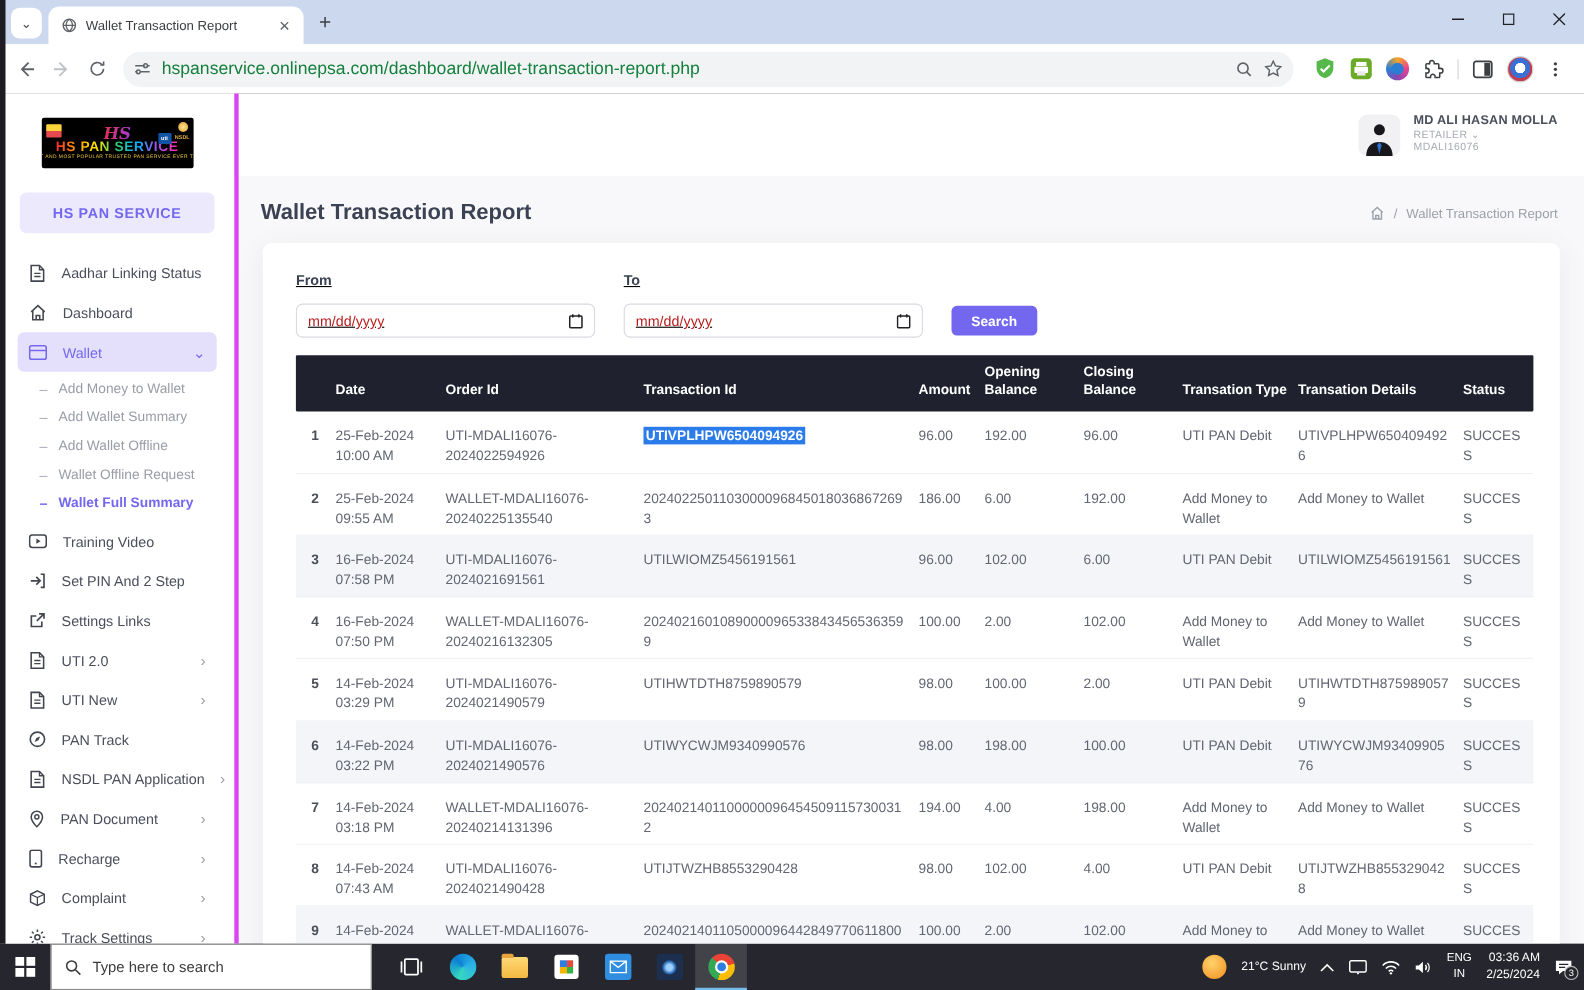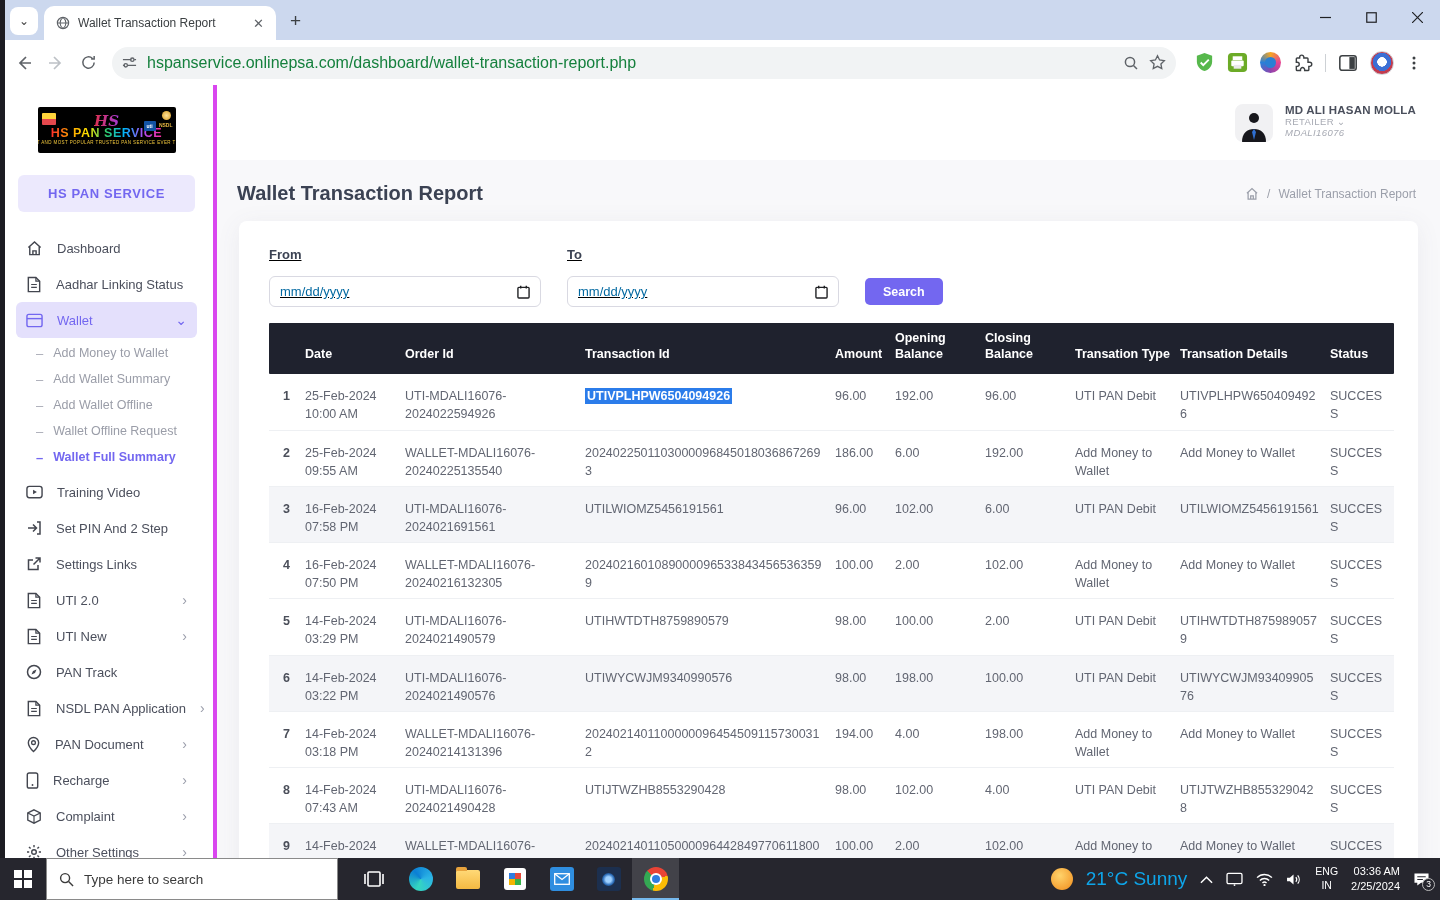--- a/index.html
+++ b/index.html
@@ -56,32 +56,32 @@
   .smi .lbl { font-size:12.5px; color:#9a9da8; font-weight:500; white-space:nowrap; }
   .smi.active .lbl, .smi.active .dash { color:#7367f0; font-weight:700; }
 
   
   .main { flex:1; display:flex; flex-direction:column; overflow:hidden; }
   .topbar { height:75px; background:#fff; display:flex; align-items:center; justify-content:flex-end; padding:0 24px; flex-shrink:0; }
   .userbox { display:flex; gap:12px; }
   .user-avatar { width:38px; height:38px; border-radius:8px; background:#f1f1f3; display:flex; align-items:flex-end; justify-content:center; overflow:hidden; }
   .user-meta .name { font-size:11.5px; font-weight:700; color:#4a4f5c; letter-spacing:.2px; }
   .user-meta .role { font-size:9.5px; color:#a7aab3; letter-spacing:.4px; }
-  .user-meta .uid { font-size:9.5px; color:#a7aab3; letter-spacing:.4px;font-style:italic; }
+  .user-meta .uid { font-size:9.5px; color:#a7aab3; letter-spacing:.4px; }
 
   .content { flex:1; overflow:hidden; position:relative; }
   .page-head { display:flex; align-items:center; justify-content:space-between; padding:22px 24px 16px 20px; }
   .page-title { font-size:20px; font-weight:700; color:#3b4253; }
   .breadcrumb { display:flex; align-items:center; gap:8px; color:#9b9faa; font-size:12px; }
   .card { margin:0 22px; background:#fff; border-radius:8px; box-shadow:0 4px 24px rgba(90,90,120,.08); padding:26px 30px; height:700px; }
   .filters { display:flex; align-items:flex-end; gap:14px; margin-bottom:16px; }
   .fgroup { width:272px; margin-right:12px;text-decoration:underline; }
   .fgroup .flabel { font-size:13px; font-weight:700; color:#3b4253; margin-bottom:14px; }
   .dinput { height:31px; border:1px solid #d9d9e2; border-radius:6px; display:flex; align-items:center; padding:0 10px; justify-content:space-between; background:#fff; }
-  .dinput .ph { font-size:13px; color:#0369a1; }
+  .dinput .ph { font-size:13px; color:#b91c1c; }
   .search-btn { height:27px; padding:0 18px; background:#7367f0; color:#fff; font-size:12.5px; font-weight:700; border:none; border-radius:5px; margin-bottom:2px; }
 
   
   .tbl { width:1125px; }
   .thead, .trow { display:grid; grid-template-columns:36px 100px 180px 250px 60px 90px 90px 105px 150px 64px; }
   .thead { background:#1f222e; min-height:49px; align-items:end; border-radius:1px; }
   .th { color:#fff; font-size:12.5px; font-weight:700; padding:8px 8px 12px 0; line-height:1.25; }
   .th:first-child, .td:first-child { padding-left:14px; }
   .trow { min-height:50px; border-bottom:1px solid #eef0f3; align-items:start; }
   .trow:nth-of-type(3n) { background:#f4f5f8; }
@@ -106,21 +106,21 @@
   .ic-store:before { content:""; position:absolute; inset:5px; background:
      conic-gradient(#e64a3c 0 90deg,#35b24a 90deg 180deg,#f4b400 180deg 270deg,#2f7de1 270deg); }
   .ic-mail { width:24px; height:24px; background:#2f8ee0; border-radius:3px; display:flex; align-items:center; justify-content:center; }
   .ic-photos { width:24px; height:24px; background:#1c2f4e; border-radius:3px; display:flex; align-items:center; justify-content:center; }
   .ic-photos div { width:13px; height:13px; border-radius:50%; background:radial-gradient(circle,#9ed0ff 0 30%,#2b6cb8 60%,#132033); }
   .ic-chrome { width:24px; height:24px; border-radius:50%; background:conic-gradient(from -45deg,#ea4335 0 120deg,#fbbc05 120deg 240deg,#34a853 240deg 360deg); position:relative; }
   .ic-chrome:before { content:""; position:absolute; inset:6px; background:#fff; border-radius:50%; }
   .ic-chrome:after { content:""; position:absolute; inset:8px; background:#2f7de1; border-radius:50%; }
   .tb-tray { margin-left:auto; display:flex; align-items:center; gap:13px; padding-right:10px; color:#fff; }
   .sun { width:22px; height:22px; border-radius:50%; background:radial-gradient(circle at 40% 35%,#ffd36b,#f08c1c); }
-  .weather-txt { font-size:19px; color:#0ea5e9; }
+  .weather-txt { font-size:11px; color:#ffffff; }
   .tray-2line { font-size:10.5px; line-height:1.3; text-align:center; }
   .clock { font-size:11px; line-height:1.35; text-align:right; }
   .notif { position:relative; }
   .notif-badge { position:absolute; right:-5px; bottom:-4px; width:13px; height:13px; border-radius:50%; background:#26262e; border:1px solid #bbb; color:#fff; font-size:8.5px; display:flex; align-items:center; justify-content:center; }
 </style>
 </head>
 <body>
 
 <div class="browser">
   <div class="tabstrip">
@@ -225,32 +225,32 @@
       <div class="logo-badge-r3">uti</div>
       <div class="logo-mono">HS</div>
       <div class="logo-title">HS PAN SERVICE</div>
       <div class="logo-tag">THE BEST AND MOST POPULAR TRUSTED PAN SERVICE EVER THIS TIME</div>
     </div>
     <div class="brand-pill">
         <span>HS PAN SERVICE</span>
       </div>
     <div class="menu">
       <div class="mi">
+        <svg class="ic" width="16" height="17" viewBox="0 0 16 18">
+            <path d="M2 1.5h8l4 4v11H2z" fill="none" stroke="currentColor" stroke-width="1.5"></path>
+            <path d="M10 1.5v4h4M5 9h6M5 12h6" stroke="currentColor" stroke-width="1.3" fill="none"></path>
+          </svg>
+        <span class="lbl">Aadhar Linking Status</span>
+      </div>
+      <div class="mi">
         <svg class="ic" width="17" height="17" viewBox="0 0 18 18">
             <path d="M2.5 8L9 2l6.5 6M4 7v8.5h10V7" fill="none" stroke="currentColor" stroke-width="1.5"></path>
             <path d="M7.3 15.5v-4h3.4v4" fill="none" stroke="currentColor" stroke-width="1.5"></path>
           </svg>
         <span class="lbl">Dashboard</span>
-      </div>
-      <div class="mi">
-        <svg class="ic" width="16" height="17" viewBox="0 0 16 18">
-            <path d="M2 1.5h8l4 4v11H2z" fill="none" stroke="currentColor" stroke-width="1.5"></path>
-            <path d="M10 1.5v4h4M5 9h6M5 12h6" stroke="currentColor" stroke-width="1.3" fill="none"></path>
-          </svg>
-        <span class="lbl">Aadhar Linking Status</span>
       </div>
       <div class="mi active">
         <svg class="ic" width="17" height="15" viewBox="0 0 18 15">
             <rect x="1" y="1" width="16" height="13" rx="2" fill="none" stroke="currentColor" stroke-width="1.5"></rect>
             <path d="M1 5.5h16" stroke="currentColor" stroke-width="1.5"></path>
           </svg>
         <span class="lbl">Wallet</span>
         <span class="chev">⌄</span>
       </div>
       <div class="submenu">
@@ -349,21 +349,21 @@
             <path d="M2 5l7 3.5L16 5M9 8.5v8" fill="none" stroke="currentColor" stroke-width="1.3"></path>
           </svg>
         <span class="lbl">Complaint</span>
         <span class="chev">›</span>
       </div>
       <div class="mi">
         <svg class="ic" width="16" height="16" viewBox="0 0 16 16">
             <circle cx="8" cy="8" r="2.3" fill="none" stroke="currentColor" stroke-width="1.4"></circle>
             <path d="M8 1v2.2M8 12.8V15M1 8h2.2M12.8 8H15M3 3l1.6 1.6M11.4 11.4L13 13M13 3l-1.6 1.6M4.6 11.4L3 13" stroke="currentColor" stroke-width="1.4"></path>
           </svg>
-        <span class="lbl">Other Settings</span>
+        <span class="lbl">Track Settings</span>
         <span class="chev">›</span>
       </div>
     </div>
   </div>
 
   <div class="main">
     <div class="topbar">
       <div class="userbox">
         <div class="user-avatar">
           <svg width="30" height="32" viewBox="0 0 30 32">

